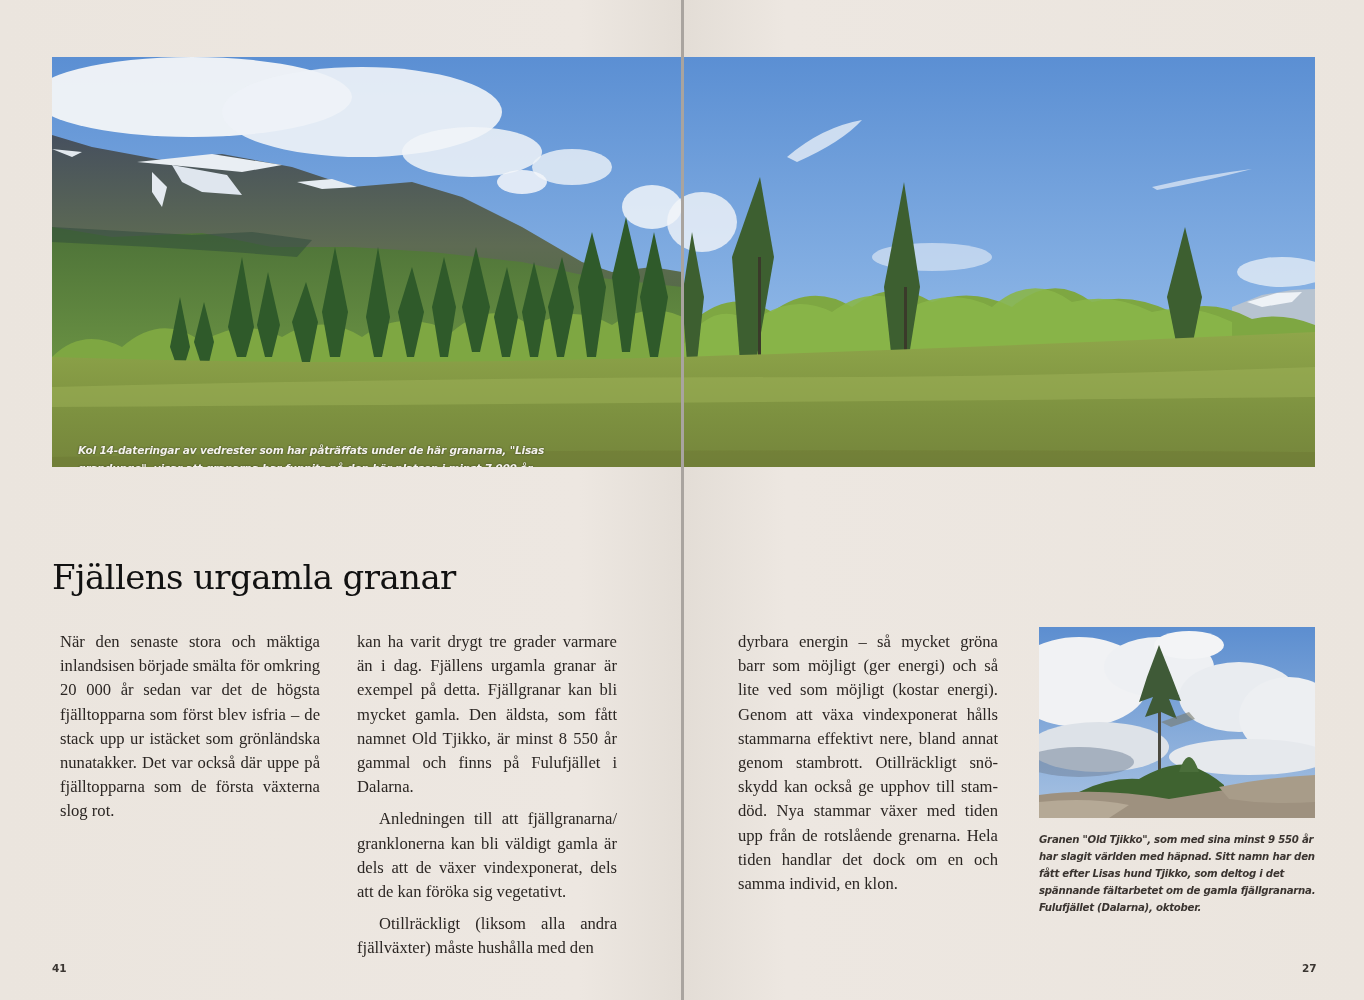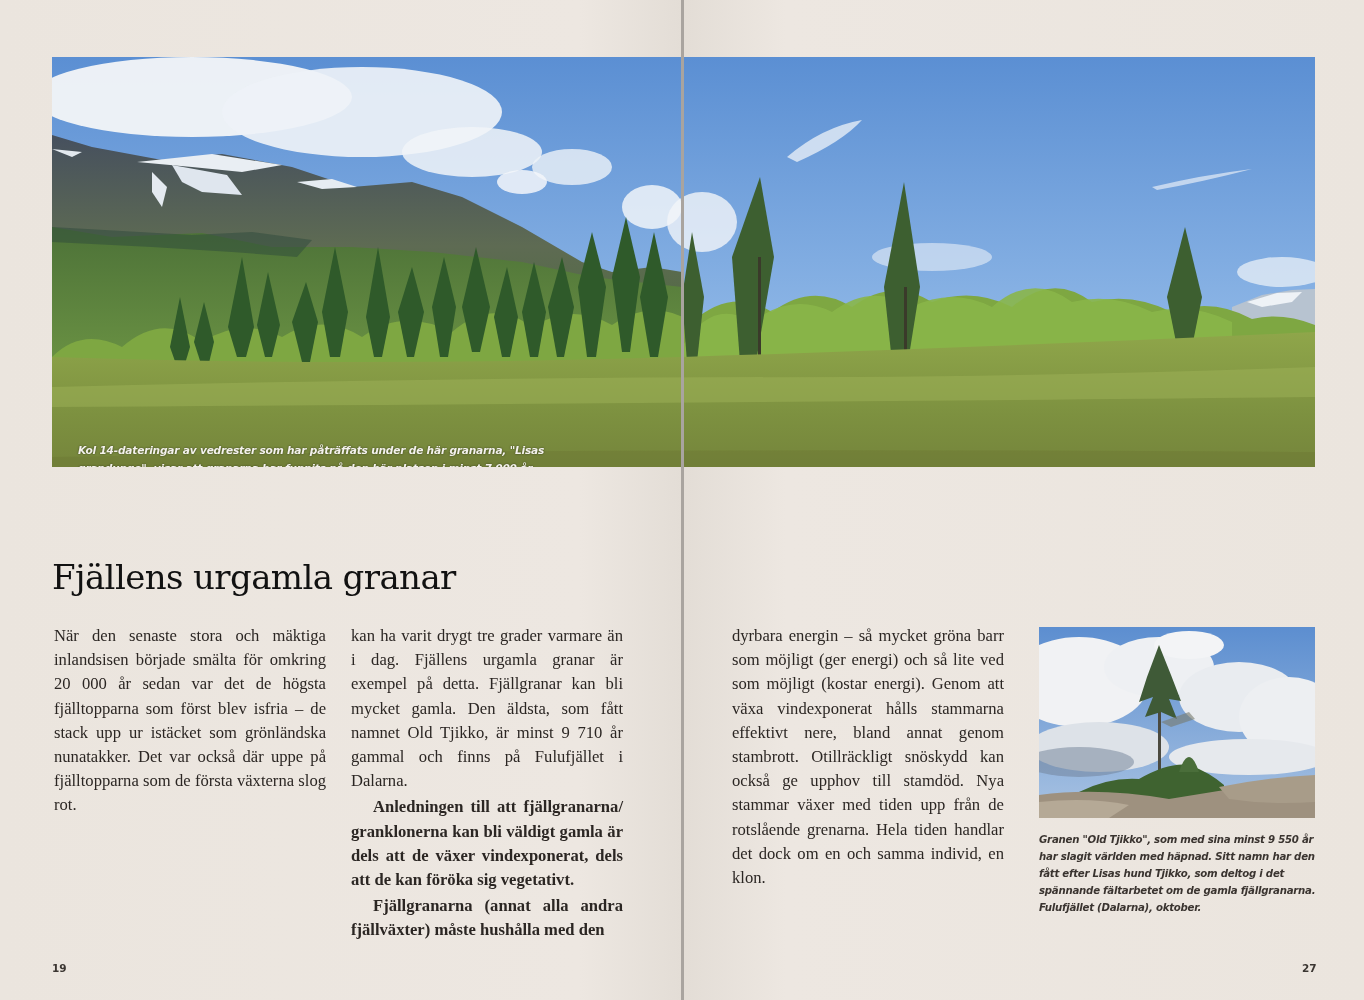--- a/index.html
+++ b/index.html
@@ -34,22 +34,22 @@
       font-size:34px; letter-spacing:-0.6px; color:#111;
       margin:0;
     }
 
     .col {
       position:absolute; top:622px; width:276px;
       font-family:"Liberation Serif", serif; font-size:16.6px; line-height:24.2px;
       text-align:justify; color:#2b2623;
       hyphens:manual;
     }
-    .col p { margin:2px; }
-    .col p.indent { text-indent:22px;font-weight:bold; }
+    .col p { margin:8px; }
+    .col p.indent { text-indent:22px; }
     .col1 { left:52px; }
     .col2 { left:349px; }
     .col3 { left:730px; }
 
     .small-photo { position:absolute; left:1039px; top:627px; width:276px; height:191px; overflow:hidden; }
     .small-caption {
       position:absolute; left:1039px; top:831px; width:280px;
       font-family:"DejaVu Sans", sans-serif; font-style:italic; font-weight:bold;
       font-size:10.2px; line-height:17px; color:#3a3430;
       letter-spacing:-0.25px;
@@ -158,23 +158,23 @@
     <div class="pano-gutter"></div>
     <div class="pano-caption">Kol 14-dateringar av vedrester som har påträffats under de här granarna, "Lisas grandunge", visar att granarna har funnits på den här platsen i minst 7 000 år. Vistasvagge (Lappland), augusti.</div>
   </div>
 
   <h1 class="title">Fjällens urgamla granar</h1>
 
   <div class="col col1">
     <p>När den senaste stora och mäktiga inlandsisen började smälta för om­kring 20 000 år sedan var det de högsta fjälltopparna som först blev isfria – de stack upp ur istäcket som grönländska nunatakker. Det var också där uppe på fjälltopparna som de första växterna slog rot.</p>
   </div>
   <div class="col col2">
-    <p>kan ha varit drygt tre grader varmare än i dag. Fjällens urgamla granar är exempel på detta. Fjällgranar kan bli mycket gamla. Den äldsta, som fått namnet Old Tjikko, är minst 9 710 år gammal och finns på Fulufjället i Dalarna.</p>
+    <p>kan ha varit drygt tre grader varmare än i dag. Fjällens urgamla granar är exempel på detta. Fjällgranar kan bli mycket gamla. Den äldsta, som fått namnet Old Tjikko, är minst 8 550 år gammal och finns på Fulufjället i Dalarna.</p>
     <p class="indent">Anledningen till att fjällgranarna/ granklonerna kan bli väldigt gamla är dels att de växer vindexponerat, dels att de kan föröka sig vegetativt.</p>
-    <p class="indent">Fjällgranarna (annat alla andra fjällväxter) måste hushålla med den</p>
+    <p class="indent">Otillräckligt (liksom alla andra fjällväxter) måste hushålla med den</p>
   </div>
   <div class="col col3">
     <p>dyrbara energin – så mycket gröna barr som möjligt (ger energi) och så lite ved som möjligt (kostar energi). Genom att växa vindexponerat hålls stammarna effektivt nere, bland annat genom stambrott. Otillräckligt snö­skydd kan också ge upphov till stam­död. Nya stammar växer med tiden upp från de rotslående grenarna. Hela tiden handlar det dock om en och samma individ, en klon.</p>
   </div>
 
   <div class="small-photo">
     <svg width="276" height="191" viewBox="0 0 276 191">
       <defs>
         <linearGradient id="sky2" x1="0" y1="0" x2="0" y2="1">
           <stop offset="0" stop-color="#5c8ed0"></stop>
@@ -198,17 +198,17 @@
       <path d="M40 165 Q70 150 100 152 Q130 135 150 138 Q170 145 185 158 L185 175 L40 175 Z" fill="#3f6330"></path>
       <path d="M140 145 Q150 115 160 145 Z" fill="#4a6e3a"></path>
 
       <path d="M0 168 Q60 160 130 172 Q200 160 276 150 L276 191 L0 191 Z" fill="#9e917f"></path>
       <path d="M0 175 Q50 170 90 178 L70 191 L0 191 Z" fill="#b5a996"></path>
       <path d="M180 160 Q230 150 276 148 L276 175 Q230 178 190 172 Z" fill="#a89c89"></path>
     </svg>
   </div>
   <div class="small-caption">Granen "Old Tjikko", som med sina minst 9 550 år har slagit världen med häpnad. Sitt namn har den fått efter Lisas hund Tjikko, som deltog i det spännande fältarbetet om de gamla fjäll­granarna. Fulufjället (Dalarna), oktober.</div>
 
-  <div class="pagenum pn-left">19</div>
+  <div class="pagenum pn-left">41</div>
   <div class="pagenum pn-right">27</div>
 
   <div class="gutter"></div>
 </div>
 
 </body></html>

